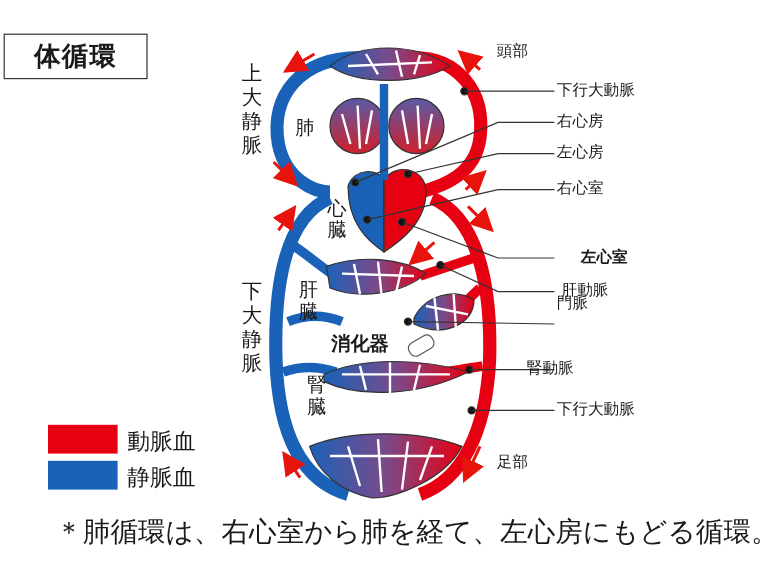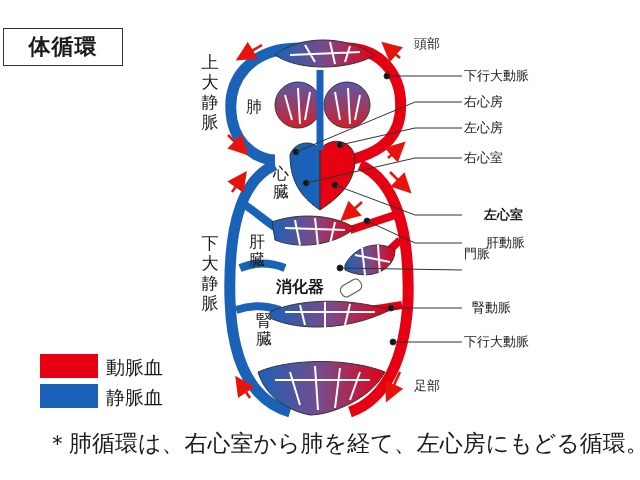--- a/index.html
+++ b/index.html
@@ -149,23 +149,23 @@
 <div class="organ" style="left:255px; top:312px; width:18px;">
   <div>腎</div>
   <div>臓</div>
 </div>
 
 <div class="label" style="left:464px; top:66px;">下行大動脈</div>
 <div class="label" style="left:464px; top:92px;">右心房</div>
 <div class="label" style="left:464px; top:118px;text-align:right;">左心房</div>
 <div class="label" style="left:464px; top:148px;">右心室</div>
 <div class="label" style="left:484px; top:205px;font-weight:bold;">左心室</div>
-<div class="label" style="left:486px; top:233px;">肝動脈</div>
+<div class="label" style="left:468px; top:233px;">肝動脈</div>
 <div class="label" style="left:464px; top:244px;">門脈</div>
-<div class="label" style="left:472px; top:298px;">腎動脈</div>
+<div class="label" style="left:439px; top:298px;">腎動脈</div>
 <div class="label" style="left:464px; top:332px;text-align:right;">下行大動脈</div>
 
 <div>
   <div class="legend-swatch" style="top:354px; background:#e60012;"></div>
   <div class="legend-text" style="top:355px;">動脈血</div>
   <div class="legend-swatch" style="top:384px; background:#1a62b8;"></div>
   <div class="legend-text" style="top:385px;">静脈血</div>
 </div>
 
 <div class="caption">＊肺循環は、右心室から肺を経て、左心房にもどる循環。</div>

